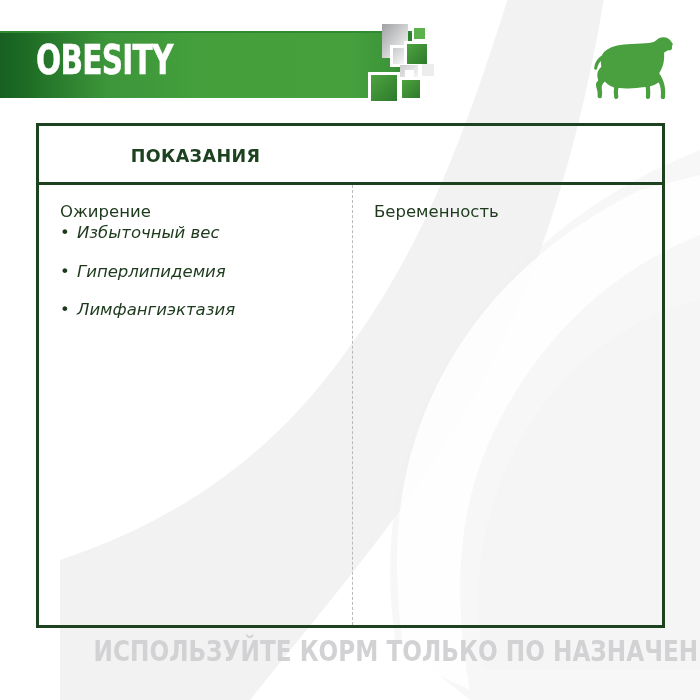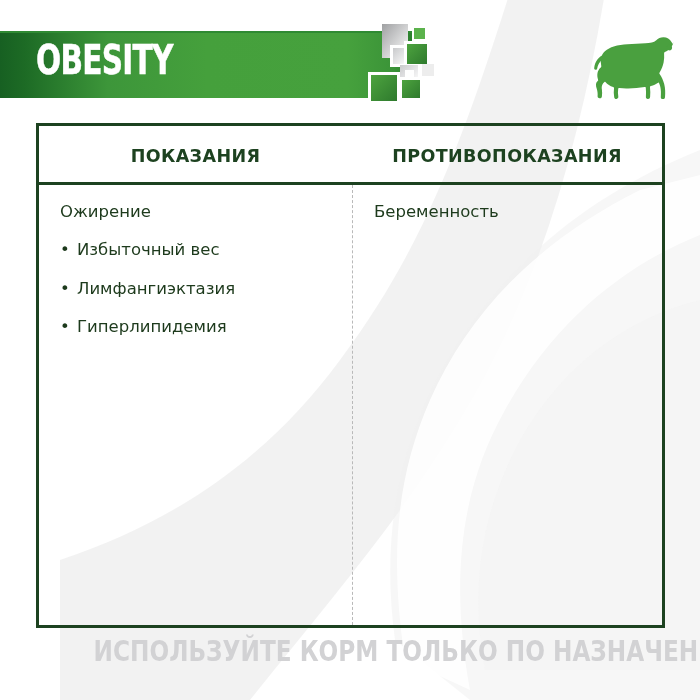--- a/index.html
+++ b/index.html
@@ -101,22 +101,22 @@
   #cell-indications     { left:0px;   width:313px; padding-left:21px; padding-right:6px; }
   #cell-contraindications { left:313px; width:310px; padding-left:22px; padding-right:15px; }
 
   .cell-lead, .cell-item {
     color:#1d3a1c;
     font-size:16.5px;
     line-height:1.30;
     font-family:"DejaVu Sans", sans-serif;
     font-weight:normal;
   }
-  .cell-lead  { margin-bottom:17px; }
-  .cell-item  { margin-bottom:17px; }
+  .cell-lead  { }
+  .cell-item  { margin-bottom:17px;font-style:italic; }
   .cell-item .bullet { margin-right:2px; }
 
   
   #footer-note {
     position:absolute;
     left:0; top:634px;
     width:700px;
     text-align:center;
     color:#d2d2d4;
     font-family:"DejaVu Sans", sans-serif;
@@ -255,39 +255,38 @@
     c0.4,1.1,0.2,2.1-0.6,2.9
     c-0.7,0.7-1.6,0.9-2.5,0.6
     c-1.1-0.4-1.8-1.2-2.0-2.4
     C83.6,16.2,84.5,14.8,86.0,14.5 Z"></path>
 </svg>
 
 <div id="info-table">
 
   <div id="table-header-row">
     <div class="col-header" id="header-indications">ПОКАЗАНИЯ</div>
-    <div class="col-header" id="header-contraindications">ПРОТИВОПОКАЗАНИЯ</div>
   </div>
 
   <div id="table-body">
     <div id="column-divider"></div>
 
     <div class="cell-column" id="cell-indications">
       <div class="cell-lead">Ожирение</div>
       <div class="cell-item">
         <span class="bullet">•</span>
         <span>Избыточный вес</span>
       </div>
       <div class="cell-item">
         <span class="bullet">•</span>
-        <span>Лимфангиэктазия</span>
+        <span>Гиперлипидемия</span>
       </div>
       <div class="cell-item">
         <span class="bullet">•</span>
-        <span>Гиперлипидемия</span>
+        <span>Лимфангиэктазия</span>
       </div>
     </div>
 
     <div class="cell-column" id="cell-contraindications">
       <div class="cell-lead">Беременность</div>
     </div>
   </div>
 </div>
 
 <div id="footer-note"><span>ИСПОЛЬЗУЙТЕ КОРМ ТОЛЬКО ПО НАЗНАЧЕНИЮ ВРАЧА</span></div>

